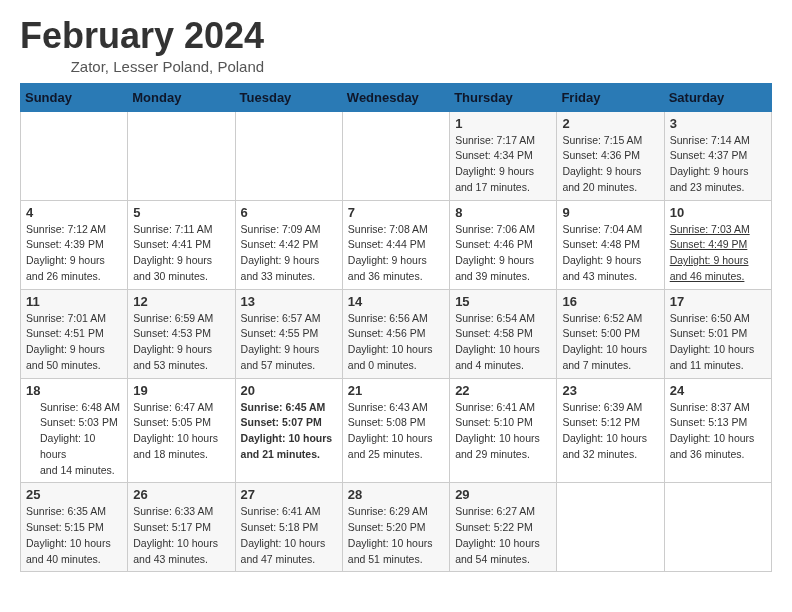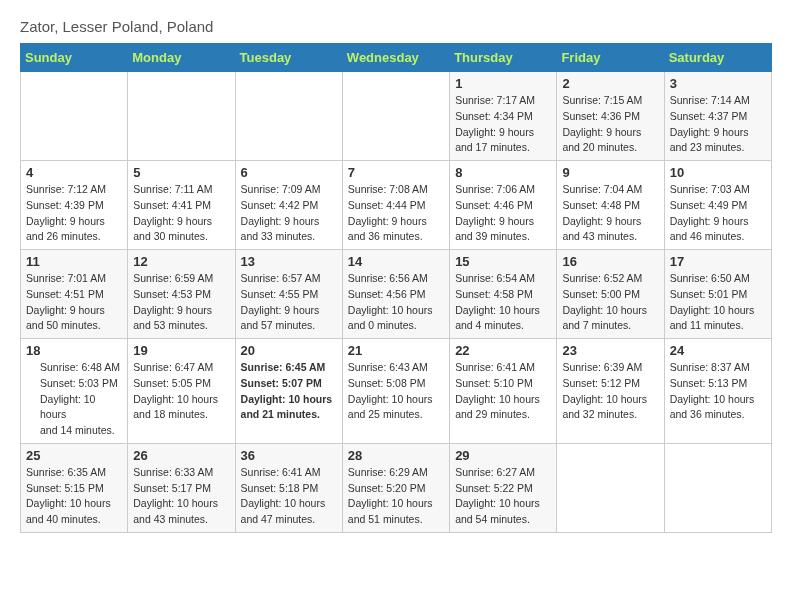--- a/index.html
+++ b/index.html
@@ -52,21 +52,21 @@
       color: #555;
       margin-top: 2px;
     }
     table {
       width: 100%;
       border-collapse: collapse;
       table-layout: fixed;
     }
     thead tr th {
       background-color: #2a7ab5;
-      color: #bef264;
+      color: #0f172a;
       font-size: 13px;
       font-weight: bold;
       padding: 6px 4px;
       text-align: left;
       border: 1px solid #2a7ab5;
     }
     tbody tr td {
       border: 1px solid #ccc;
       vertical-align: top;
       padding: 4px 5px;
@@ -91,20 +91,21 @@
     }
     .empty-cell {
       background: #fff !important;
     }
   </style>
 </head>
 <body>
 
 <div class="header-area">
   <div class="title-area">
+    <div class="month-title">February 2024</div>
     <div class="location">Zator, Lesser Poland, Poland</div>
   </div>
 </div>
 
 <table>
   <thead>
     <tr id="header-row">
     <th>Sunday</th>
         <th>Monday</th>
         <th>Tuesday</th>
@@ -180,21 +181,21 @@
         </td>
         <td>
           <div class="day-number">9</div>
           <div class="day-detail" style="white-space: pre-line;">Sunrise: 7:04 AM
 Sunset: 4:48 PM
 Daylight: 9 hours
 and 43 minutes.</div>
         </td>
         <td>
           <div class="day-number">10</div>
-          <div class="day-detail" style="white-space: pre-line;">Sunrise: 7:03 AM
+          <div class="day-detail" style="white-space: pre-line; text-decoration: underline;">Sunrise: 7:03 AM
 Sunset: 4:49 PM
 Daylight: 9 hours
 and 46 minutes.</div>
         </td>
       </tr>
       <tr>
         <td>
           <div class="day-number">11</div>
           <div class="day-detail" style="white-space: pre-line;">Sunrise: 7:01 AM
 Sunset: 4:51 PM
@@ -304,21 +305,21 @@
 and 40 minutes.</div>
         </td>
         <td>
           <div class="day-number">26</div>
           <div class="day-detail" style="white-space: pre-line;">Sunrise: 6:33 AM
 Sunset: 5:17 PM
 Daylight: 10 hours
 and 43 minutes.</div>
         </td>
         <td>
-          <div class="day-number">36</div>
+          <div class="day-number">27</div>
           <div class="day-detail" style="white-space: pre-line;">Sunrise: 6:41 AM
 Sunset: 5:18 PM
 Daylight: 10 hours
 and 47 minutes.</div>
         </td>
         <td>
           <div class="day-number">28</div>
           <div class="day-detail" style="white-space: pre-line;">Sunrise: 6:29 AM
 Sunset: 5:20 PM
 Daylight: 10 hours

